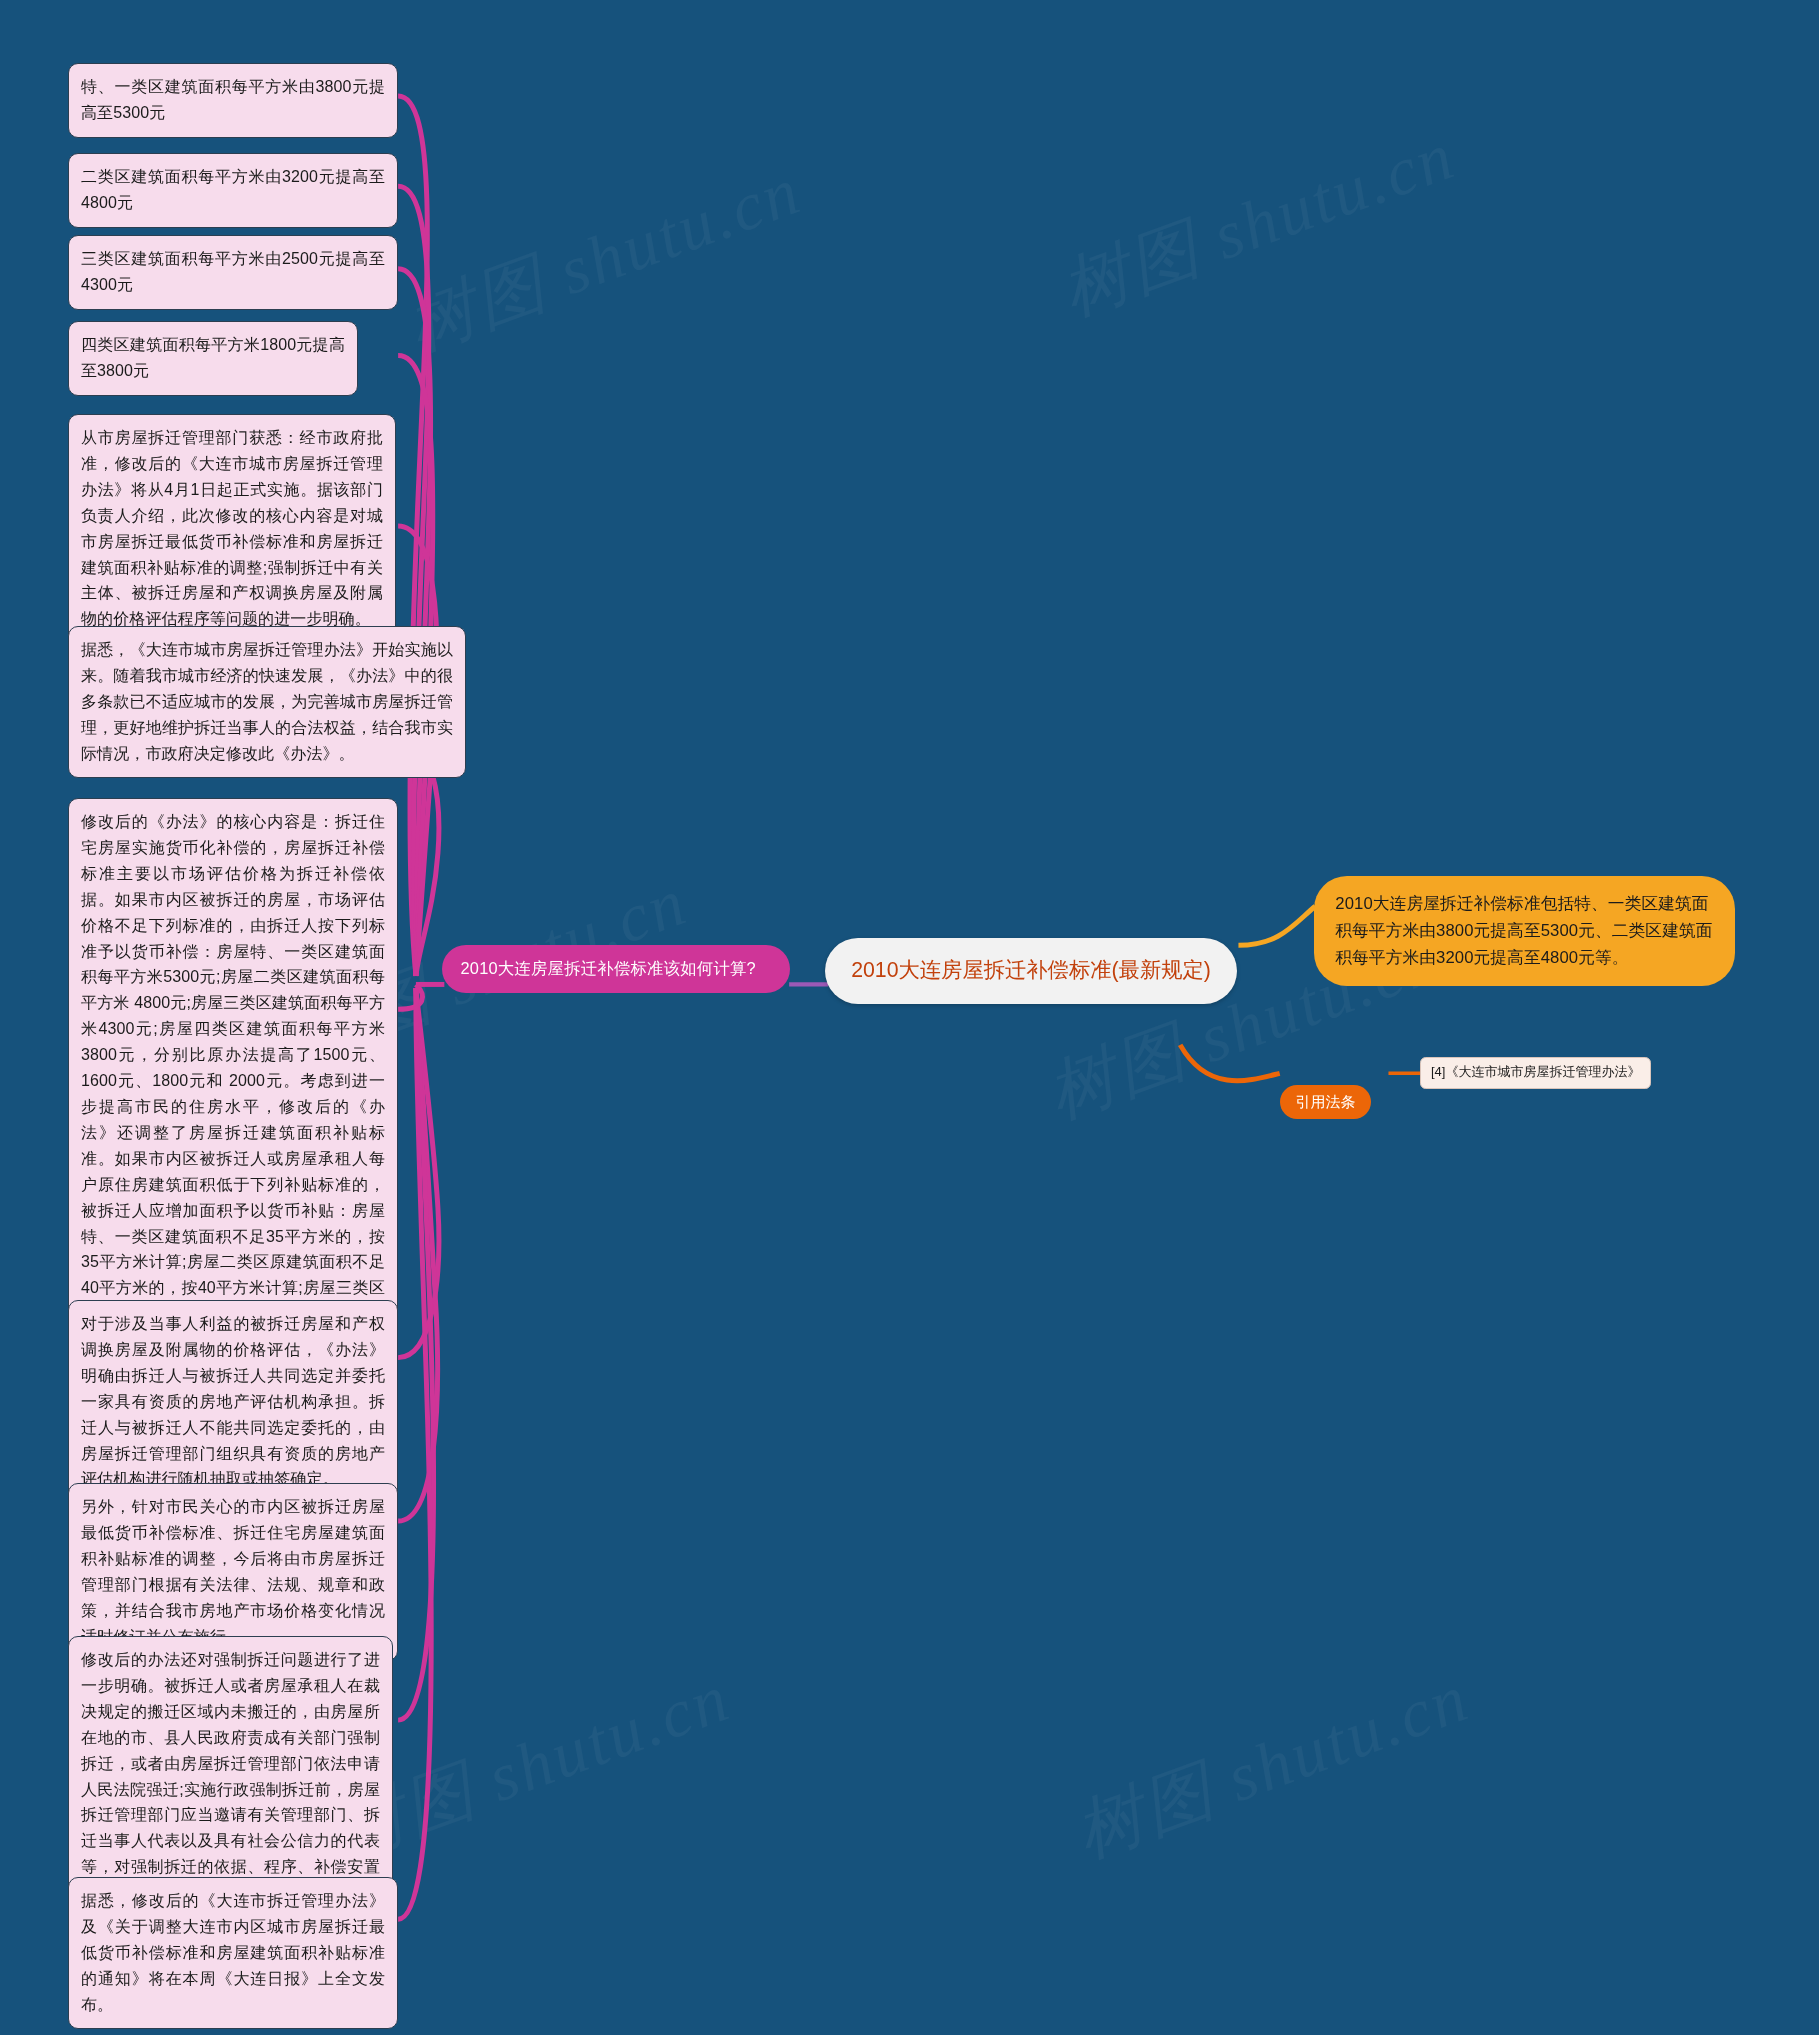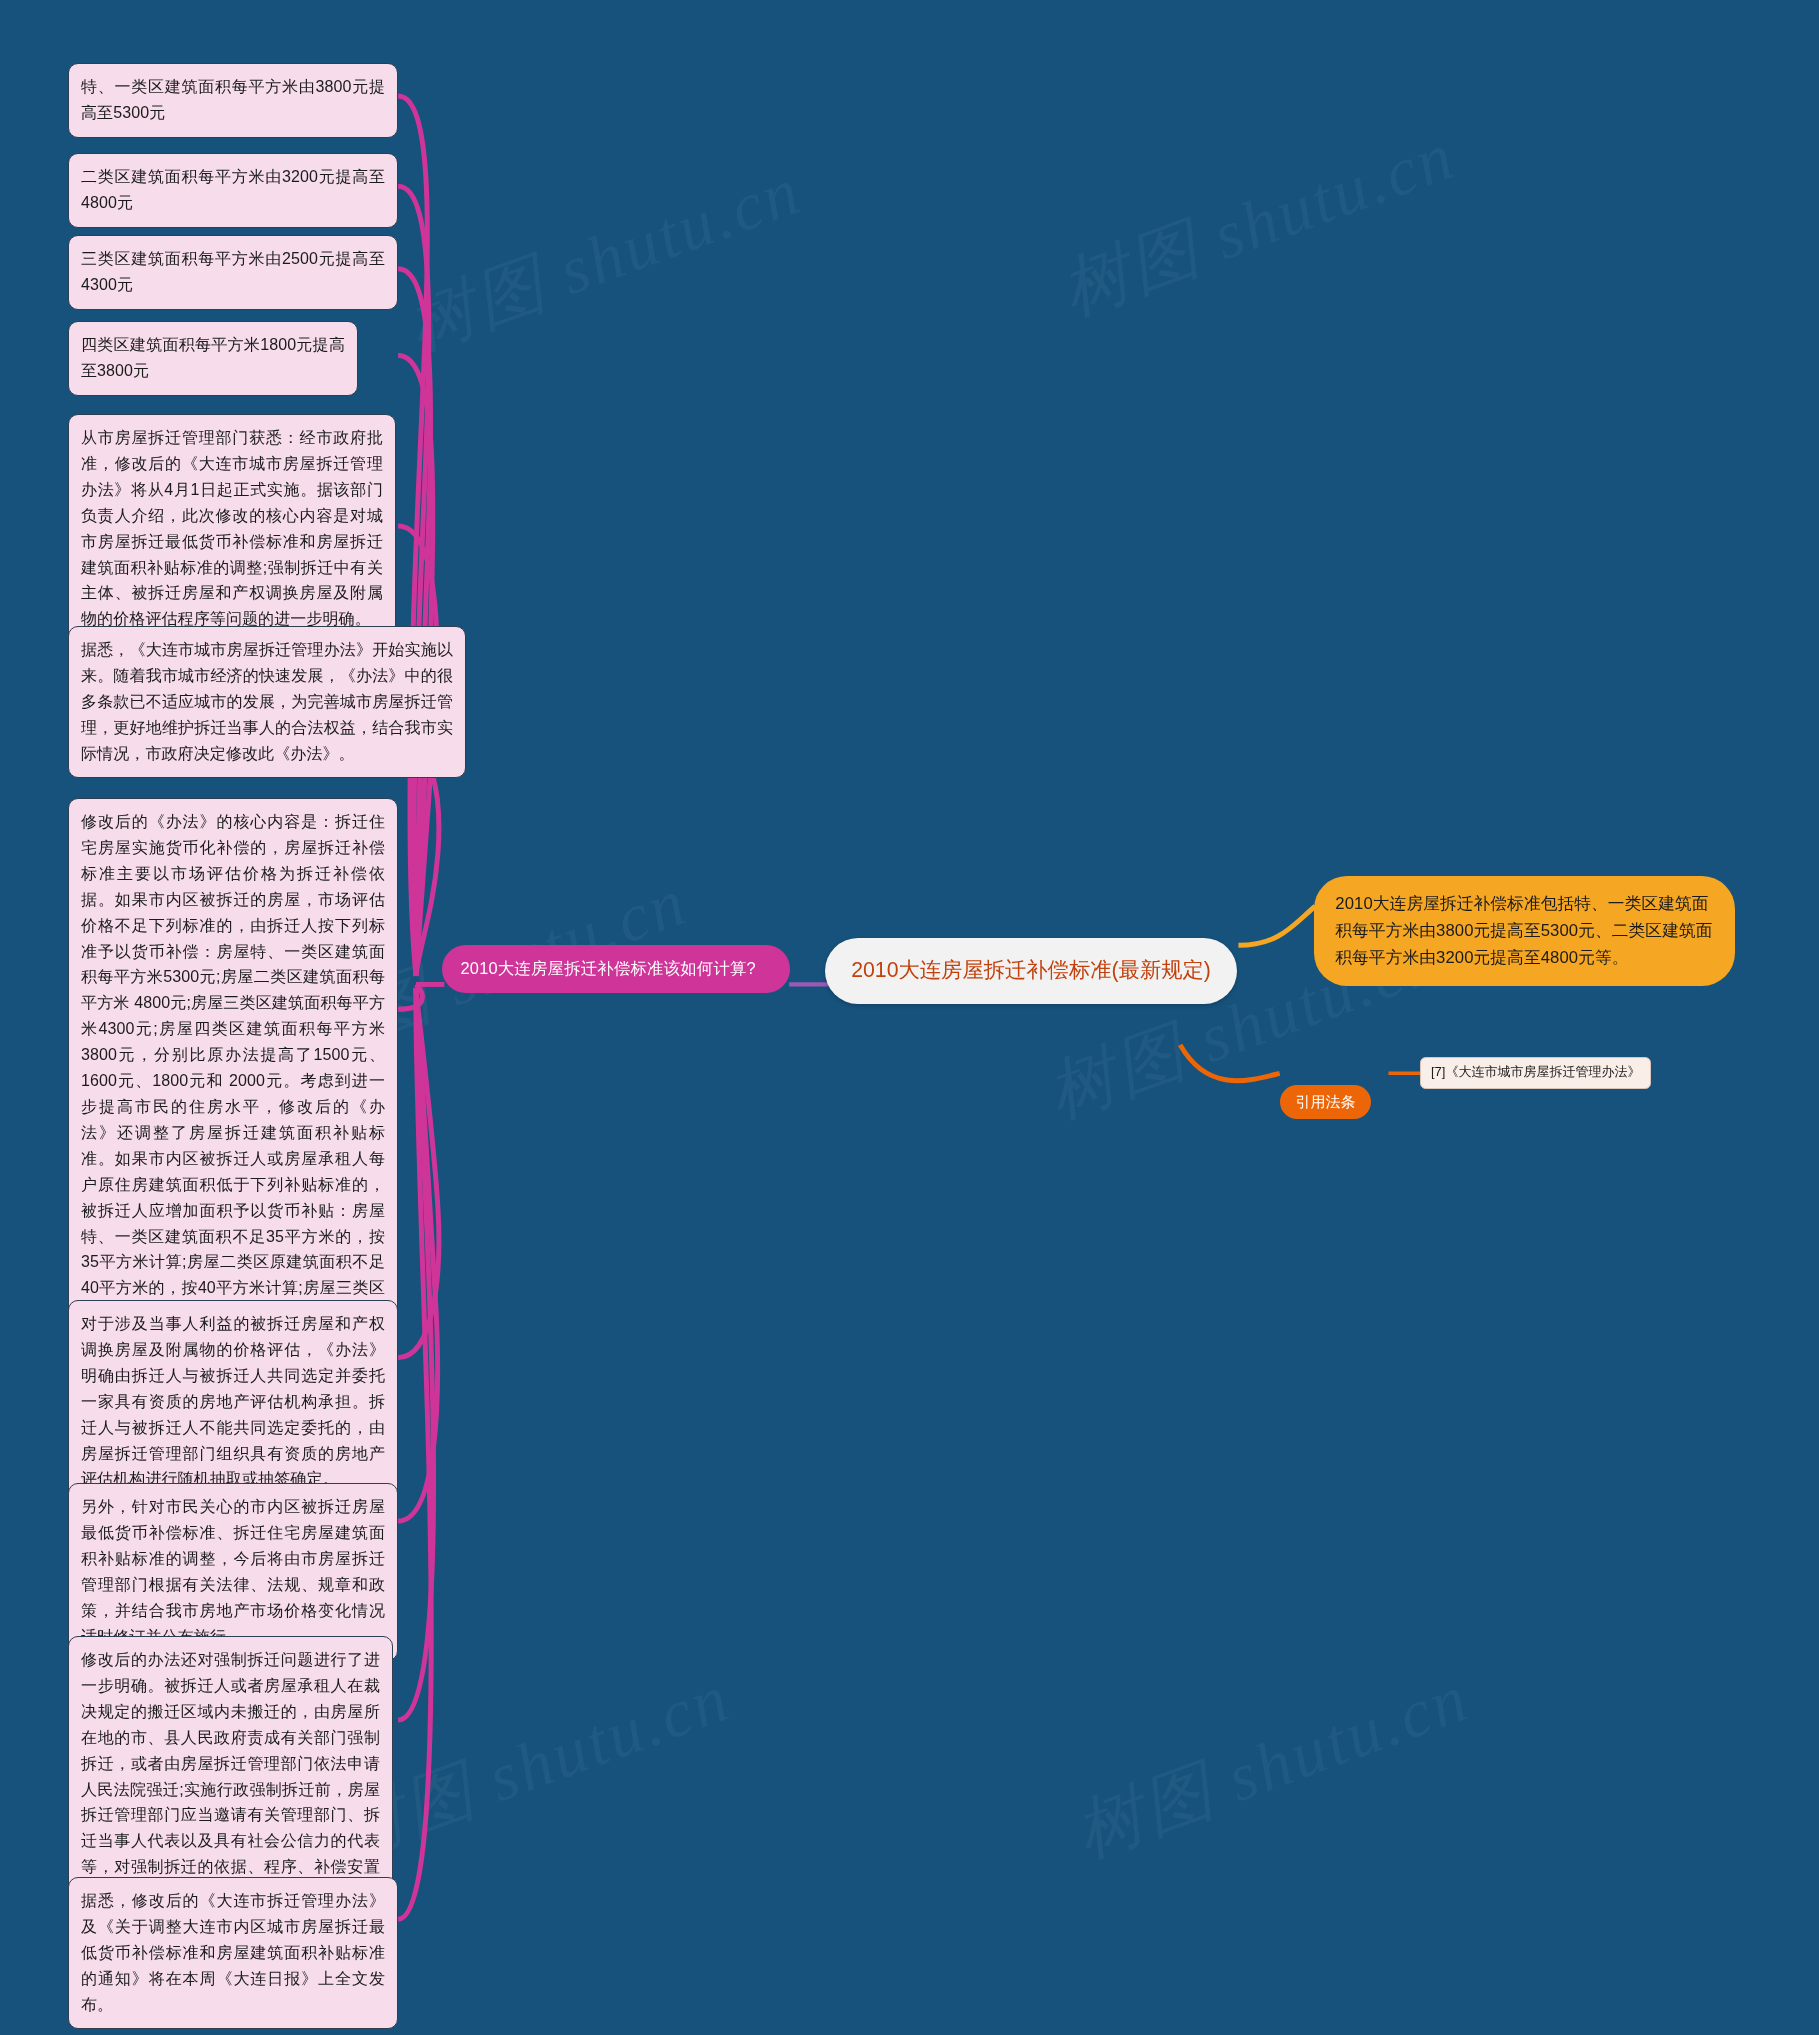--- a/index.html
+++ b/index.html
@@ -161,16 +161,16 @@
   <div class="leaf" style="left:68px; top:1636px; width:325px;">修改后的办法还对强制拆迁问题进行了进一步明确。被拆迁人或者房屋承租人在裁决规定的搬迁区域内未搬迁的，由房屋所在地的市、县人民政府责成有关部门强制拆迁，或者由房屋拆迁管理部门依法申请人民法院强迁;实施行政强制拆迁前，房屋拆迁管理部门应当邀请有关管理部门、拆迁当事人代表以及具有社会公信力的代表等，对强制拆迁的依据、程序、补偿安置标准的依据等内容，进行听证。</div>
   <div class="leaf" style="left:68px; top:1877px; width:330px;">据悉，修改后的《大连市拆迁管理办法》及《关于调整大连市内区城市房屋拆迁最低货币补偿标准和房屋建筑面积补贴标准的通知》将在本周《大连日报》上全文发布。</div>
 
   <div id="branch-node" style="left:442px; top:945px; width:348px;">2010大连房屋拆迁补偿标准该如何计算?</div>
 
   <div id="root-node" style="left:825px; top:938px; width:412px;">2010大连房屋拆迁补偿标准(最新规定)</div>
 
   <div id="summary-node" style="left:1314px; top:876px; width:421px;">2010大连房屋拆迁补偿标准包括特、一类区建筑面积每平方米由3800元提高至5300元、二类区建筑面积每平方米由3200元提高至4800元等。</div>
 
   <div id="citation-label" style="left:1280px; top:1054px;">引用法条</div>
-  <div id="citation-item" style="left:1420px; top:1057px;">[7]《大连市城市房屋拆迁管理办法》</div>
+  <div id="citation-item" style="left:1420px; top:1057px;">[4]《大连市城市房屋拆迁管理办法》</div>
 
 </div>
 
 
 </body></html>

